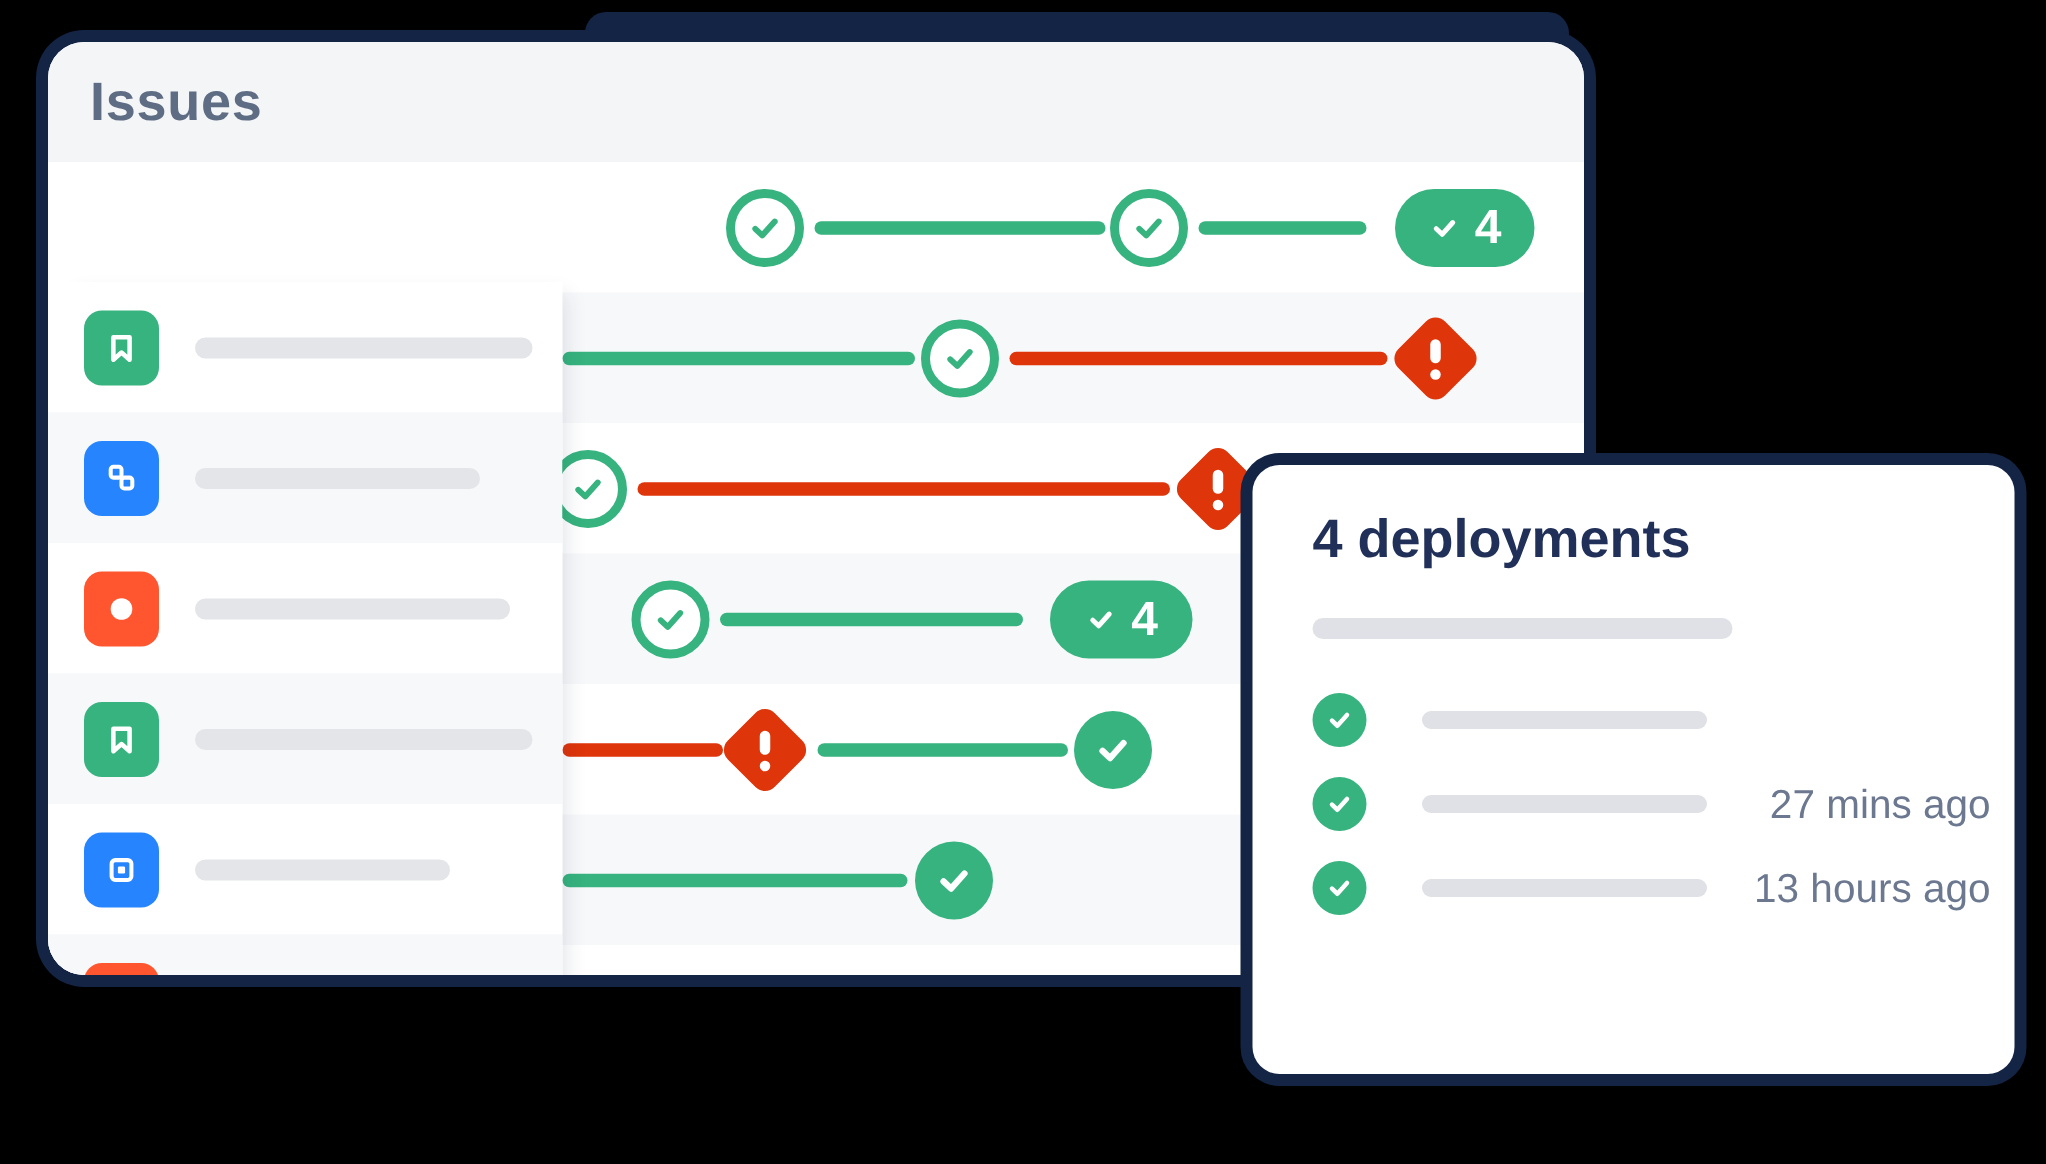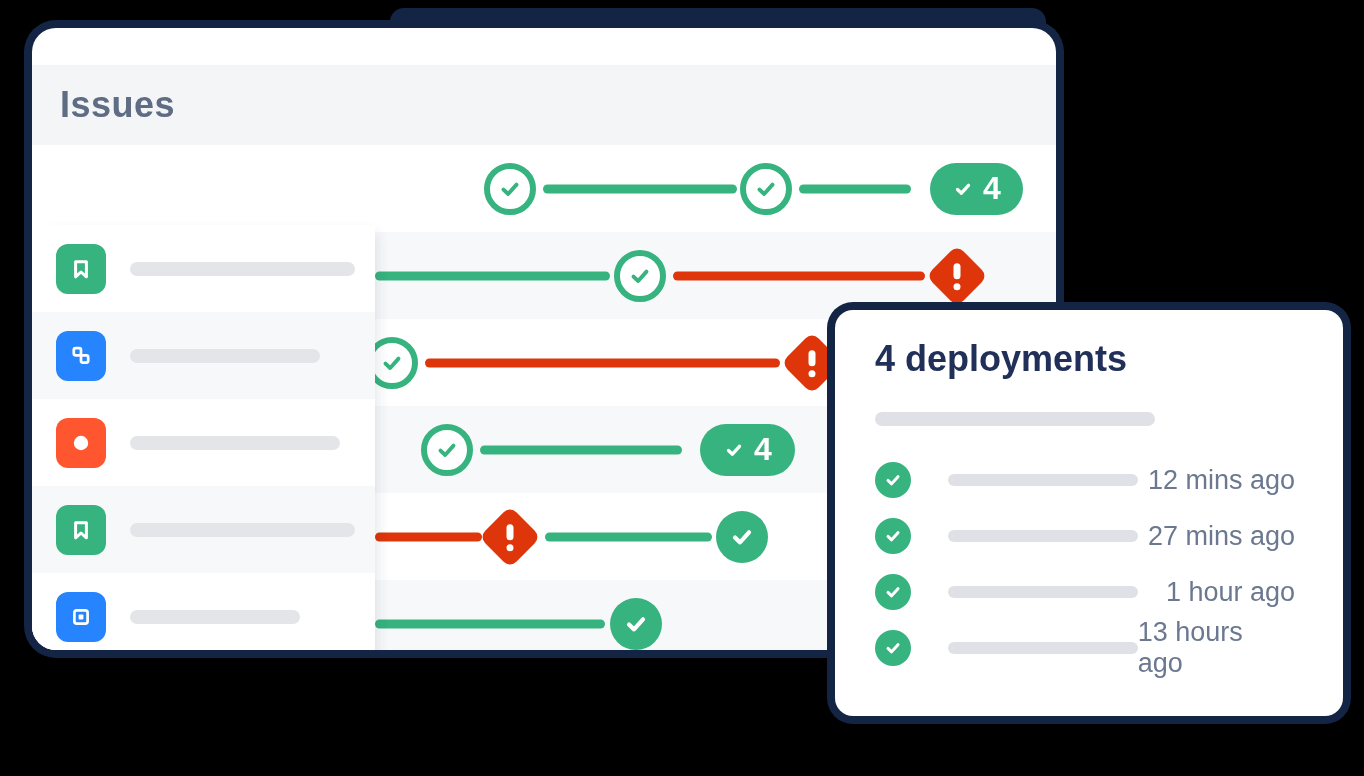--- a/index.html
+++ b/index.html
@@ -15,21 +15,21 @@
     background:#142445;border-radius:14px;z-index:0;
   }
   
   .panel{
     position:absolute;left:32px;top:28px;width:1024px;height:622px;
     background:#ffffff;border-radius:24px;
     box-shadow:0 0 0 8px #142445;
     z-index:1;overflow:hidden;
   }
   .panel-header{
-    height:80px;background:#F4F5F7;display:flex;align-items:center;margin-top:37px;
+    height:80px;background:#F4F5F7;display:flex;align-items:center;
   }
   .panel-title{
     font-size:36px;font-weight:bold;color:#5E6C84;padding-left:28px;letter-spacing:.5px;
   }
   .rows-area{position:relative;height:542px;}
   .tl-band{position:relative;height:87px;background:#ffffff;}
   .tl-band:nth-child(even){background:#F7F8FA;}
   .tl-filler{height:20px;background:#ffffff;}
   
   .list-overlay{
@@ -72,21 +72,21 @@
   .pill{
     position:absolute;height:52px;border-radius:26px;background:#36B37E;
     top:50%;transform:translateY(-50%);
     display:flex;align-items:center;justify-content:center;gap:9px;
     color:#fff;font-weight:bold;font-size:32px;
   }
   
   .deploy-card{
     position:absolute;left:835px;top:310px;width:508px;height:406px;
     background:#ffffff;border-radius:18px;box-shadow:0 0 0 8px #142445;
-    z-index:3;box-sizing:border-box;padding:28px 48px 0 40px;
+    z-index:3;box-sizing:border-box;padding:28px 16px 0 40px;
   }
   .deploy-title{font-size:36px;font-weight:bold;color:#203058;}
   .deploy-skeleton{width:280px;height:14px;border-radius:7px;background:#DFE1E6;margin-top:32px;}
   .deploy-list{margin-top:26px;}
   .deploy-item{height:56px;display:flex;align-items:center;}
   .deploy-check{
     width:36px;height:36px;border-radius:50%;background:#36B37E;flex:0 0 36px;
     display:flex;align-items:center;justify-content:center;
   }
   .deploy-bar{width:190px;height:12px;border-radius:6px;background:#DFE1E6;margin-left:37px;}
@@ -245,43 +245,33 @@
   <div class="deploy-title">4 deployments</div>
   <div class="deploy-skeleton"></div>
   <div class="deploy-list" id="deploy-list">
       <div class="deploy-item">
         <div class="deploy-check">
           <svg width="20" height="20" viewBox="0 0 24 24" fill="none">
             <polyline points="6,12.5 10.3,16.6 18,8" stroke="#fff" stroke-width="3.6" stroke-linecap="round" stroke-linejoin="round"></polyline>
           </svg>
         </div>
         <div class="deploy-bar"></div>
-        <div class="deploy-time">12 mins ago</div>
       </div>
       <div class="deploy-item">
         <div class="deploy-check">
           <svg width="20" height="20" viewBox="0 0 24 24" fill="none">
             <polyline points="6,12.5 10.3,16.6 18,8" stroke="#fff" stroke-width="3.6" stroke-linecap="round" stroke-linejoin="round"></polyline>
           </svg>
         </div>
         <div class="deploy-bar"></div>
         <div class="deploy-time">27 mins ago</div>
       </div>
       <div class="deploy-item">
         <div class="deploy-check">
           <svg width="20" height="20" viewBox="0 0 24 24" fill="none">
             <polyline points="6,12.5 10.3,16.6 18,8" stroke="#fff" stroke-width="3.6" stroke-linecap="round" stroke-linejoin="round"></polyline>
           </svg>
         </div>
         <div class="deploy-bar"></div>
-        <div class="deploy-time">1 hour ago</div>
-      </div>
-      <div class="deploy-item">
-        <div class="deploy-check">
-          <svg width="20" height="20" viewBox="0 0 24 24" fill="none">
-            <polyline points="6,12.5 10.3,16.6 18,8" stroke="#fff" stroke-width="3.6" stroke-linecap="round" stroke-linejoin="round"></polyline>
-          </svg>
-        </div>
-        <div class="deploy-bar"></div>
         <div class="deploy-time">13 hours ago</div>
       </div>
     </div>
 </div>
 
 </body></html>

